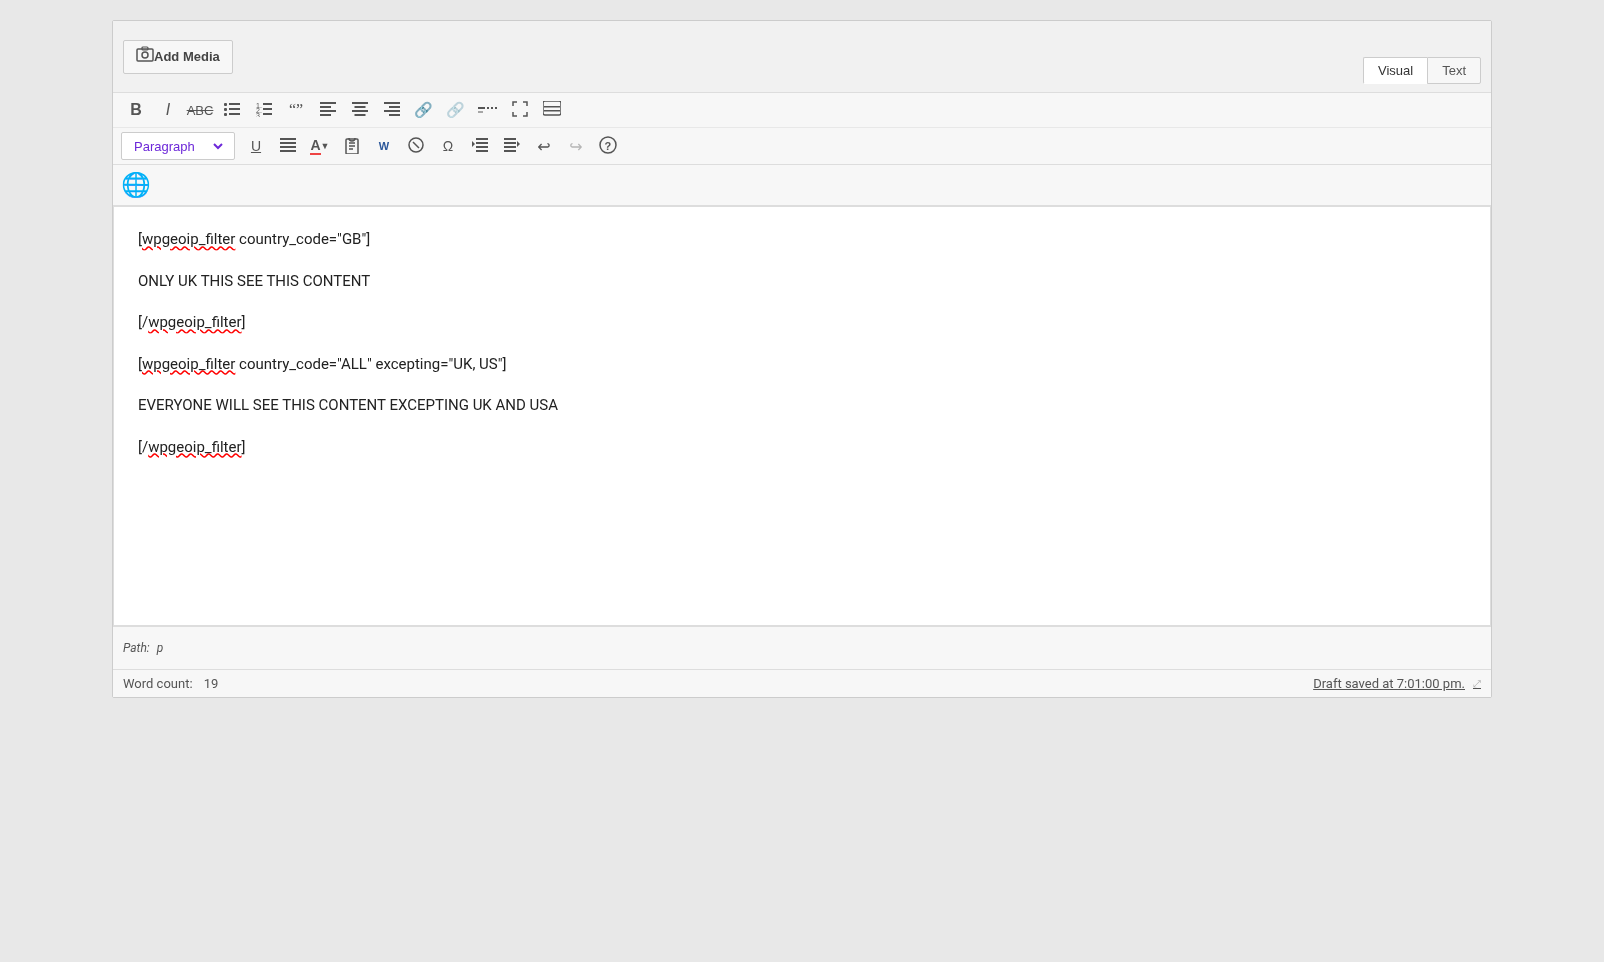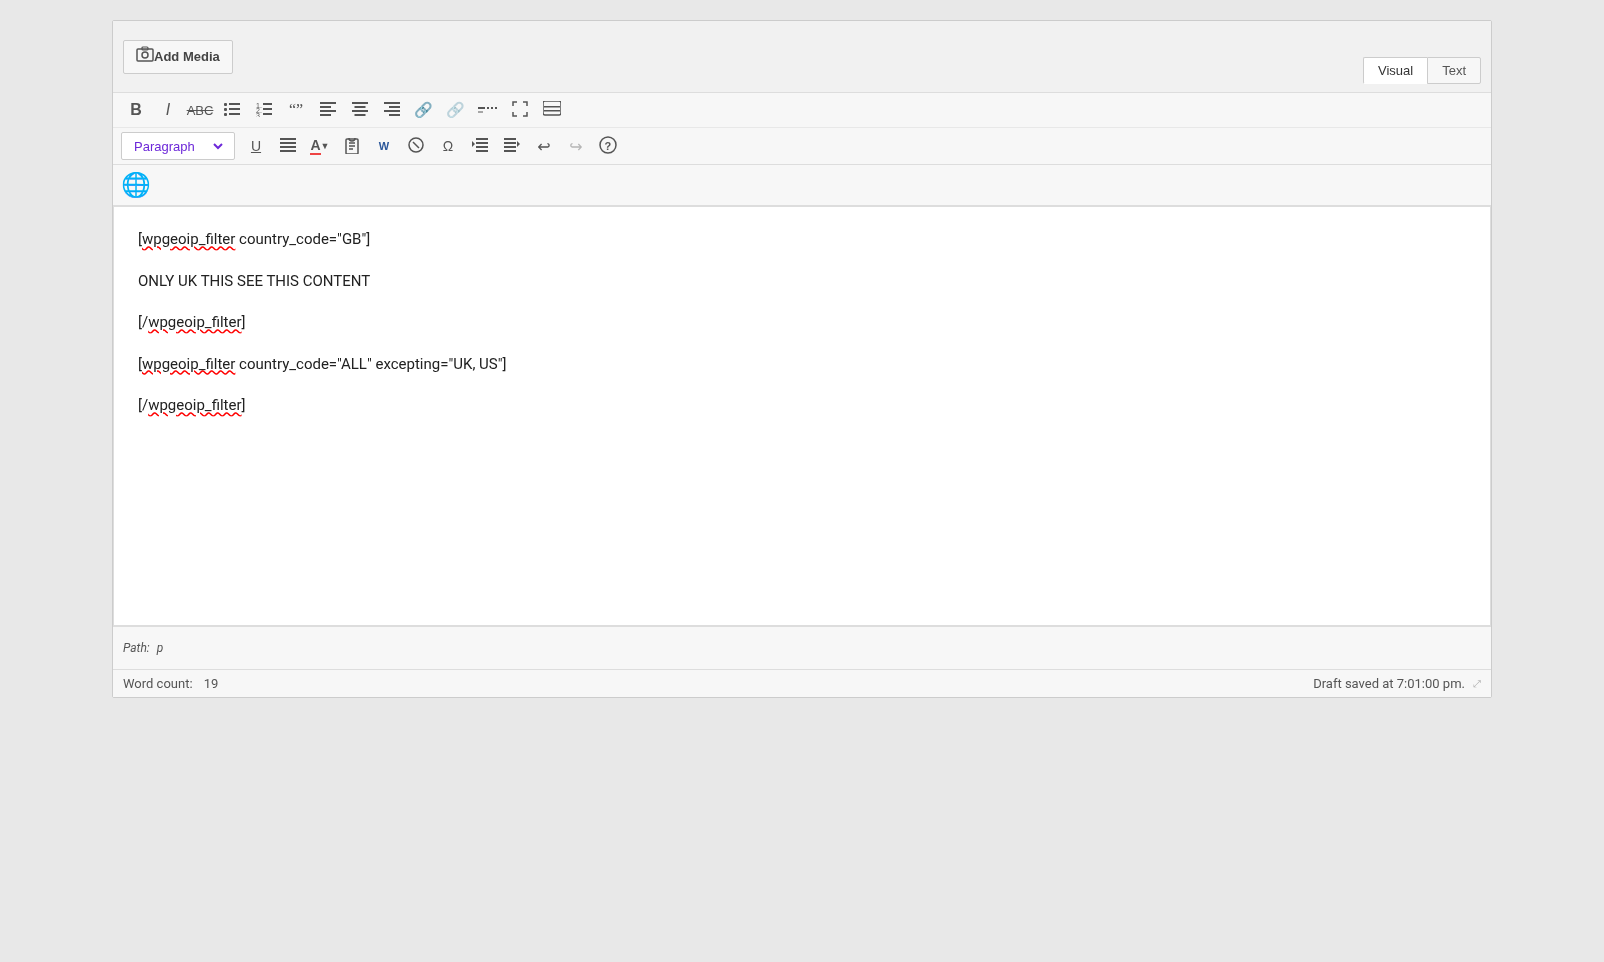--- a/index.html
+++ b/index.html
@@ -190,20 +190,21 @@
       background: #f7f7f7;
       border-top: 1px solid #ddd;
       font-size: 13px;
       color: #555;
     }
 
     .draft-saved {
       display: flex;
       align-items: center;
       gap: 4px;
+      text-decoration: underline;
     }
 
     .resize-handle {
       color: #aaa;
       font-size: 10px;
     }
   </style>
 </head>
 <body>
 
@@ -449,20 +450,23 @@
     <p>
       <span class="content-text">ONLY UK THIS SEE THIS CONTENT</span>
     </p>
     <p>
       [/<span style="text-decoration:underline wavy red;text-decoration-style:wavy;">wpgeoip_filter</span>]
     </p>
     <p>
       [<span style="text-decoration:underline wavy red;text-decoration-style:wavy;">wpgeoip_filter</span> country_code="ALL" excepting="UK, US"]
     </p>
     <p>
+      <span class="content-text">EVERYONE WILL SEE THIS CONTENT EXCEPTING UK AND USA</span>
+    </p>
+    <p>
       [/<span style="text-decoration:underline wavy red;text-decoration-style:wavy;">wpgeoip_filter</span>]
     </p>
   </div>
 
   <div class="status-bar">
     <span>Path:</span>
     <span style="margin-left:4px;">p</span>
   </div>
 
   <div class="footer-bar">

